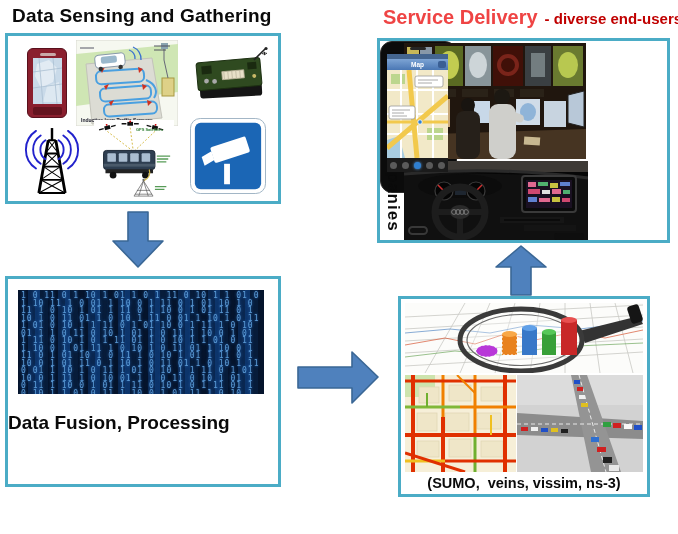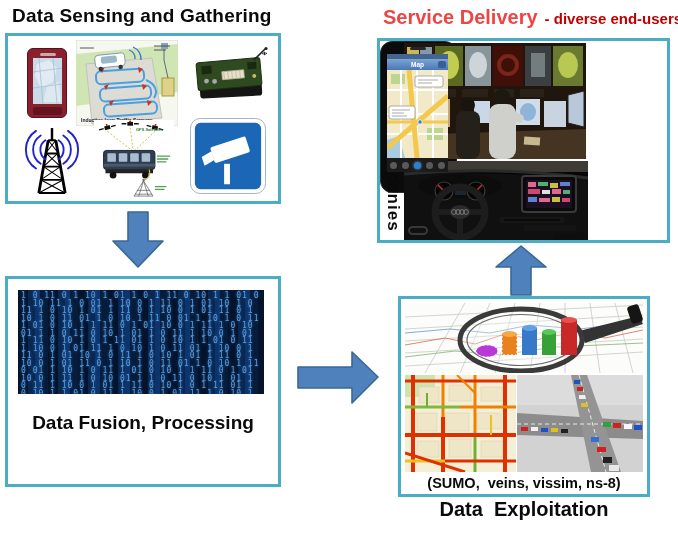--- a/index.html
+++ b/index.html
@@ -18,21 +18,21 @@
   #box-exploit{left:398px;top:296px;width:252px;height:201px;}
   #title-exploit{left:398px;top:498px;width:252px;text-align:center;font-size:20px;
                  font-weight:bold;color:#0a0a0a;white-space:pre;}
   .arrow{position:absolute;}
   
   #binary{left:10px;top:11px;width:246px;height:104px;overflow:hidden;
           background:repeating-linear-gradient(90deg,#05142c 0 10px,#0a2750 10px 17px,#0d356b 17px 22px,#071c3a 22px 30px);
           color:#5b9bd5;font-family:"DejaVu Sans Mono",monospace;font-size:8px;line-height:7.5px;
           letter-spacing:1px;word-break:break-all;white-space:normal;padding:2px 3px;box-sizing:border-box;
           text-shadow:0 0 3px #2f6fc0;}
-  #fusion-label{margin-top:128px;text-align:center;font-size:19px;font-weight:bold;color:#0a0a0a;line-height:31px;}
+  #fusion-label{margin-top:128px;text-align:left;font-size:19px;font-weight:bold;color:#0a0a0a;line-height:31px;}
   
   #vert-users{left:1px;top:4px;width:24px;height:194px;display:flex;flex-direction:column;align-items:center;gap:24px;padding-top:6px;box-sizing:border-box;}
   .vert-label{writing-mode:vertical-rl;text-orientation:sideways;font-size:17px;font-weight:bold;color:#0a0a0a;letter-spacing:1px;}
   
   #iphone{left:206px;top:26px;width:77px;height:152px;background:#0b0b0b;border:1px solid #2c2c2c;
           border-radius:12px;box-sizing:border-box;}
   #iphone .spk{position:absolute;left:30px;top:6px;width:16px;height:3px;background:#262626;border-radius:2px;}
   #iphone .scr{position:absolute;left:7px;top:13px;width:61px;height:118px;background:#f0e6c6;overflow:hidden;}
   #iphone .status{height:5px;background:#44658f;}
   #iphone .navbar{height:11px;background:linear-gradient(#7da4d4,#4a77b4);color:#fff;font-size:6.5px;
@@ -419,18 +419,17 @@
           <rect x="107" y="49" width="8" height="5" fill="#f8f8f8"></rect>
         <rect x="86" y="47" width="8" height="5" fill="#30a040"></rect>
           <rect x="117" y="50" width="8" height="5" fill="#2050c8"></rect>
         <rect x="74" y="62" width="8" height="5" fill="#3070d0"></rect>
           <rect x="80" y="72" width="9" height="5" fill="#d02020"></rect>
         <rect x="86" y="82" width="9" height="6" fill="#202020"></rect>
           <rect x="92" y="90" width="10" height="6" fill="#e8e8e8"></rect>
       </g>
     </svg>
 
-    <div class="abs nowrap" style="left:0;top:176px;width:246px;text-align:center;font-size:14.5px;font-weight:bold;color:#0a0a0a;">(SUMO,  veins, vissim, ns-8)</div>
+    <div class="abs nowrap" style="left:0;top:176px;width:246px;text-align:center;font-size:14.5px;font-weight:bold;color:#0a0a0a;">(SUMO,  veins, vissim, ns-3)</div>
   </div>
 
-  <div id="title-exploit" class="abs">Data  Exploitation</div>
 
 </div>
 
 </body></html>

